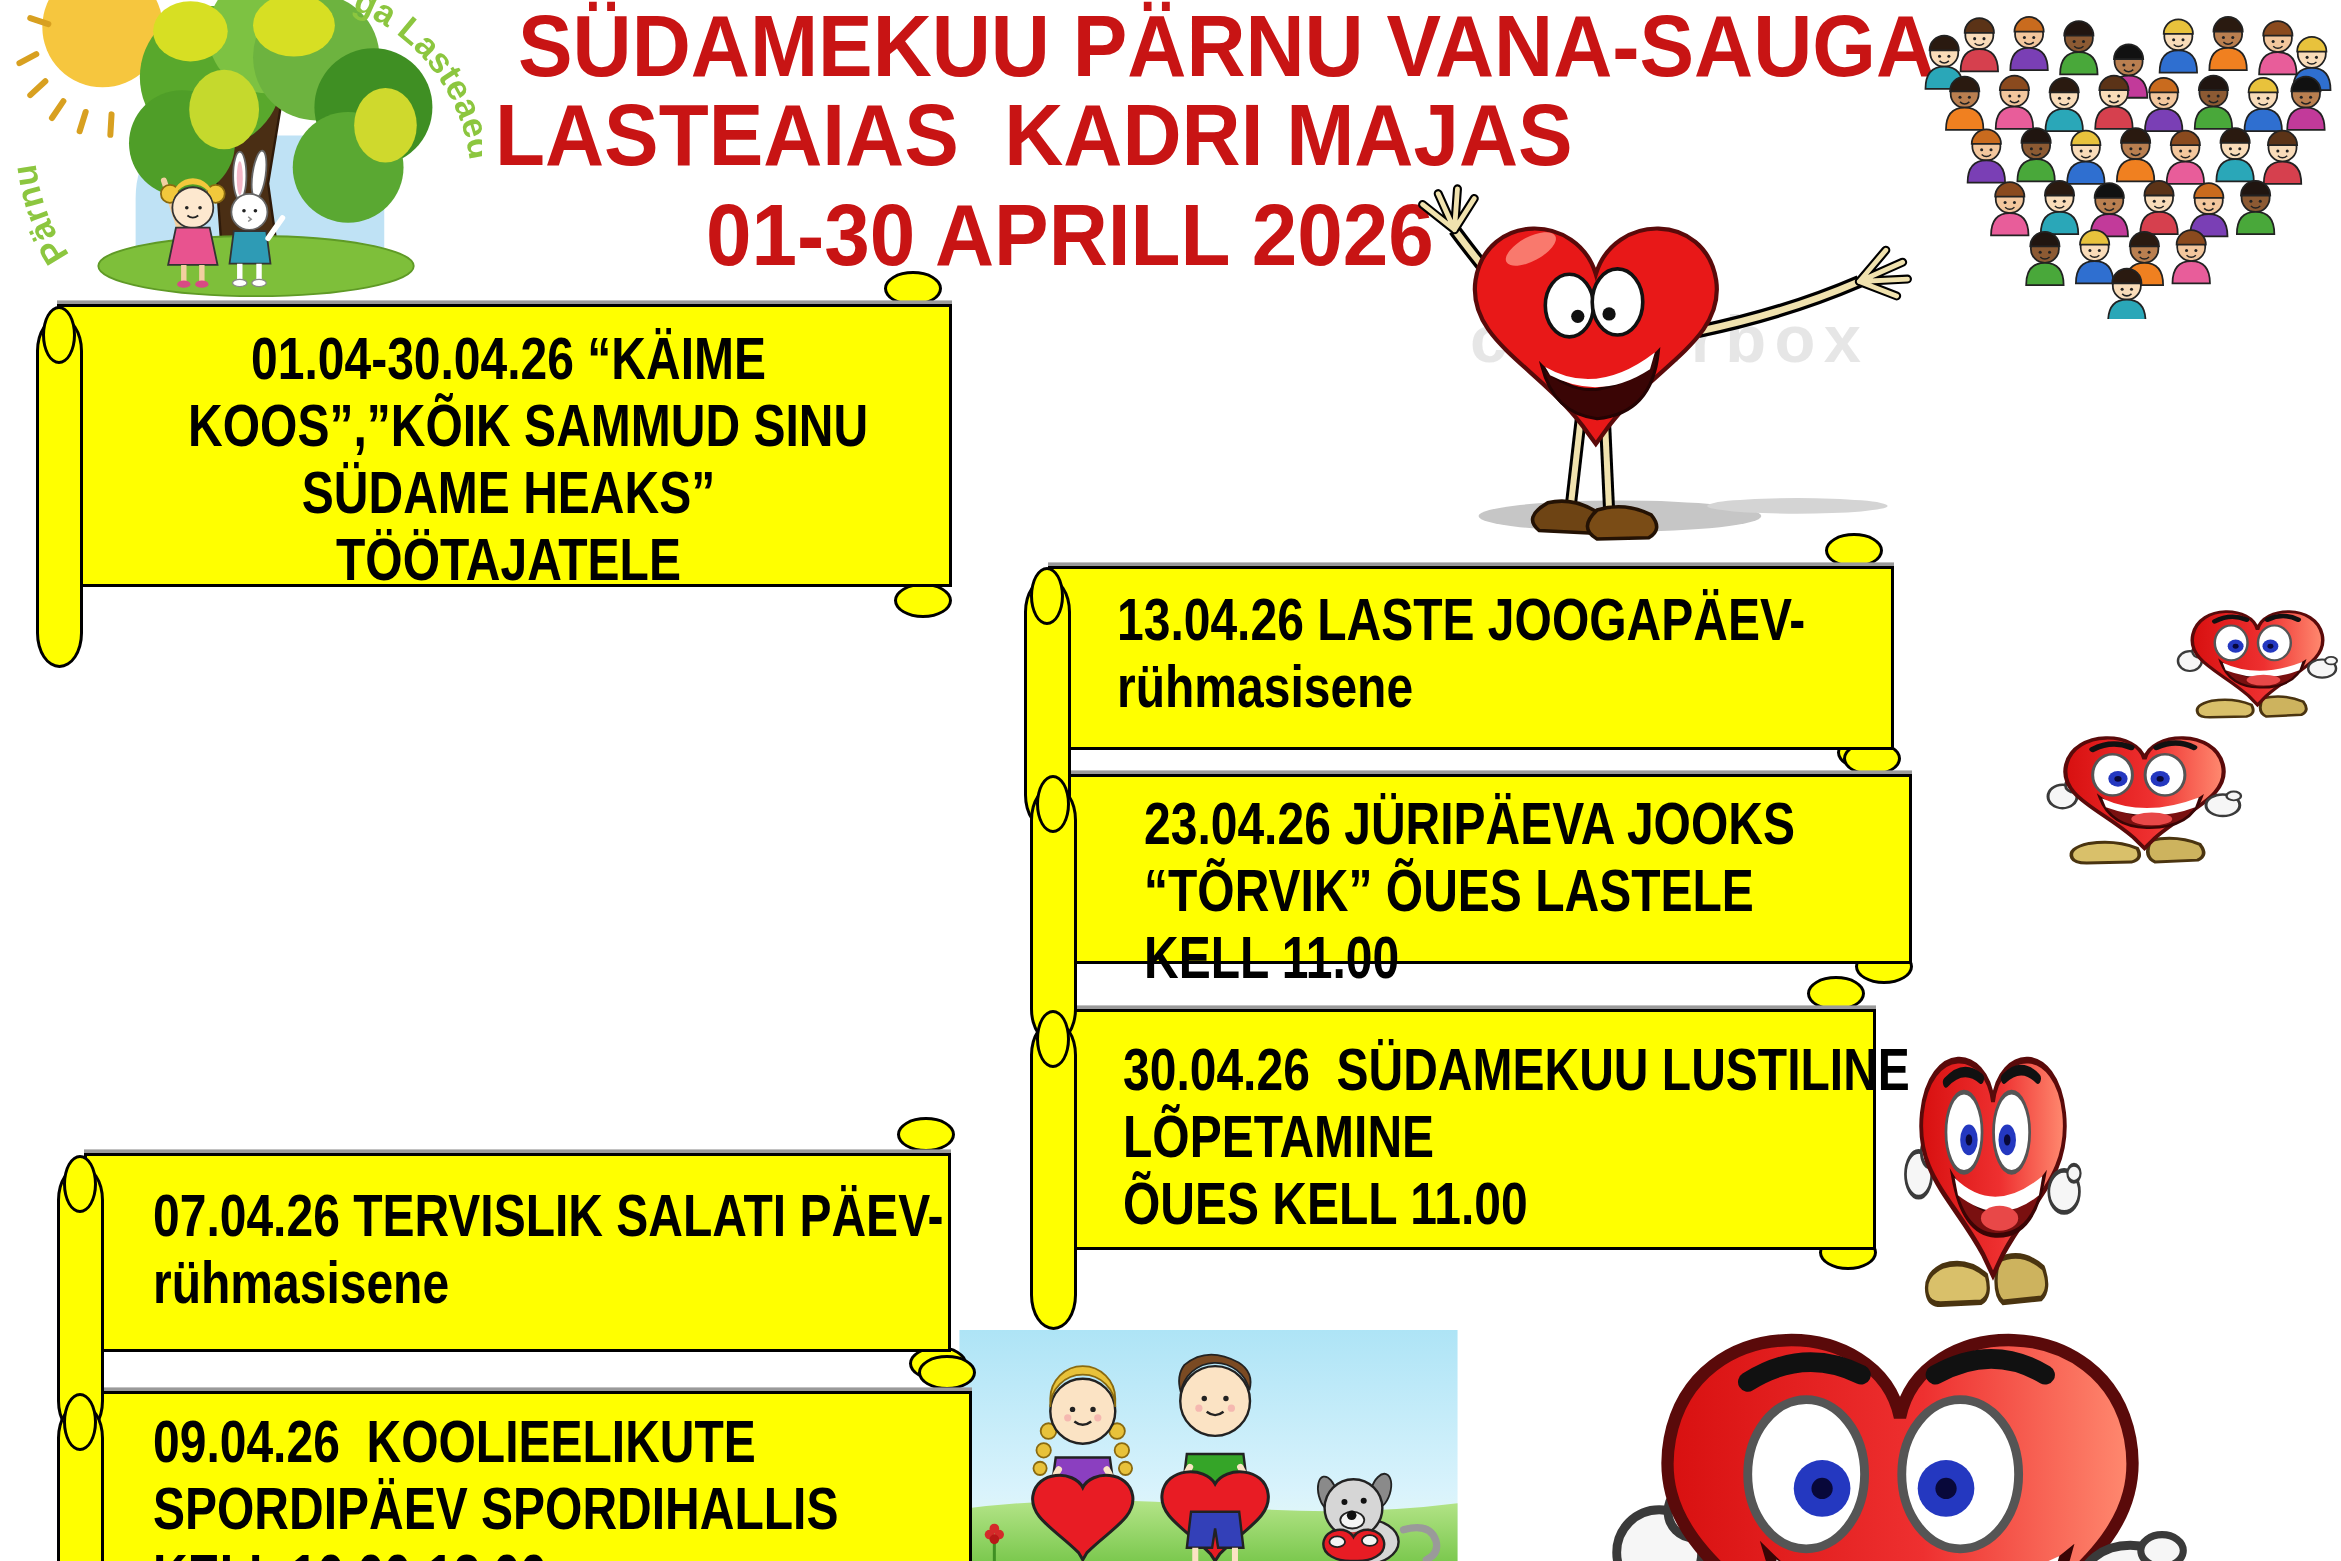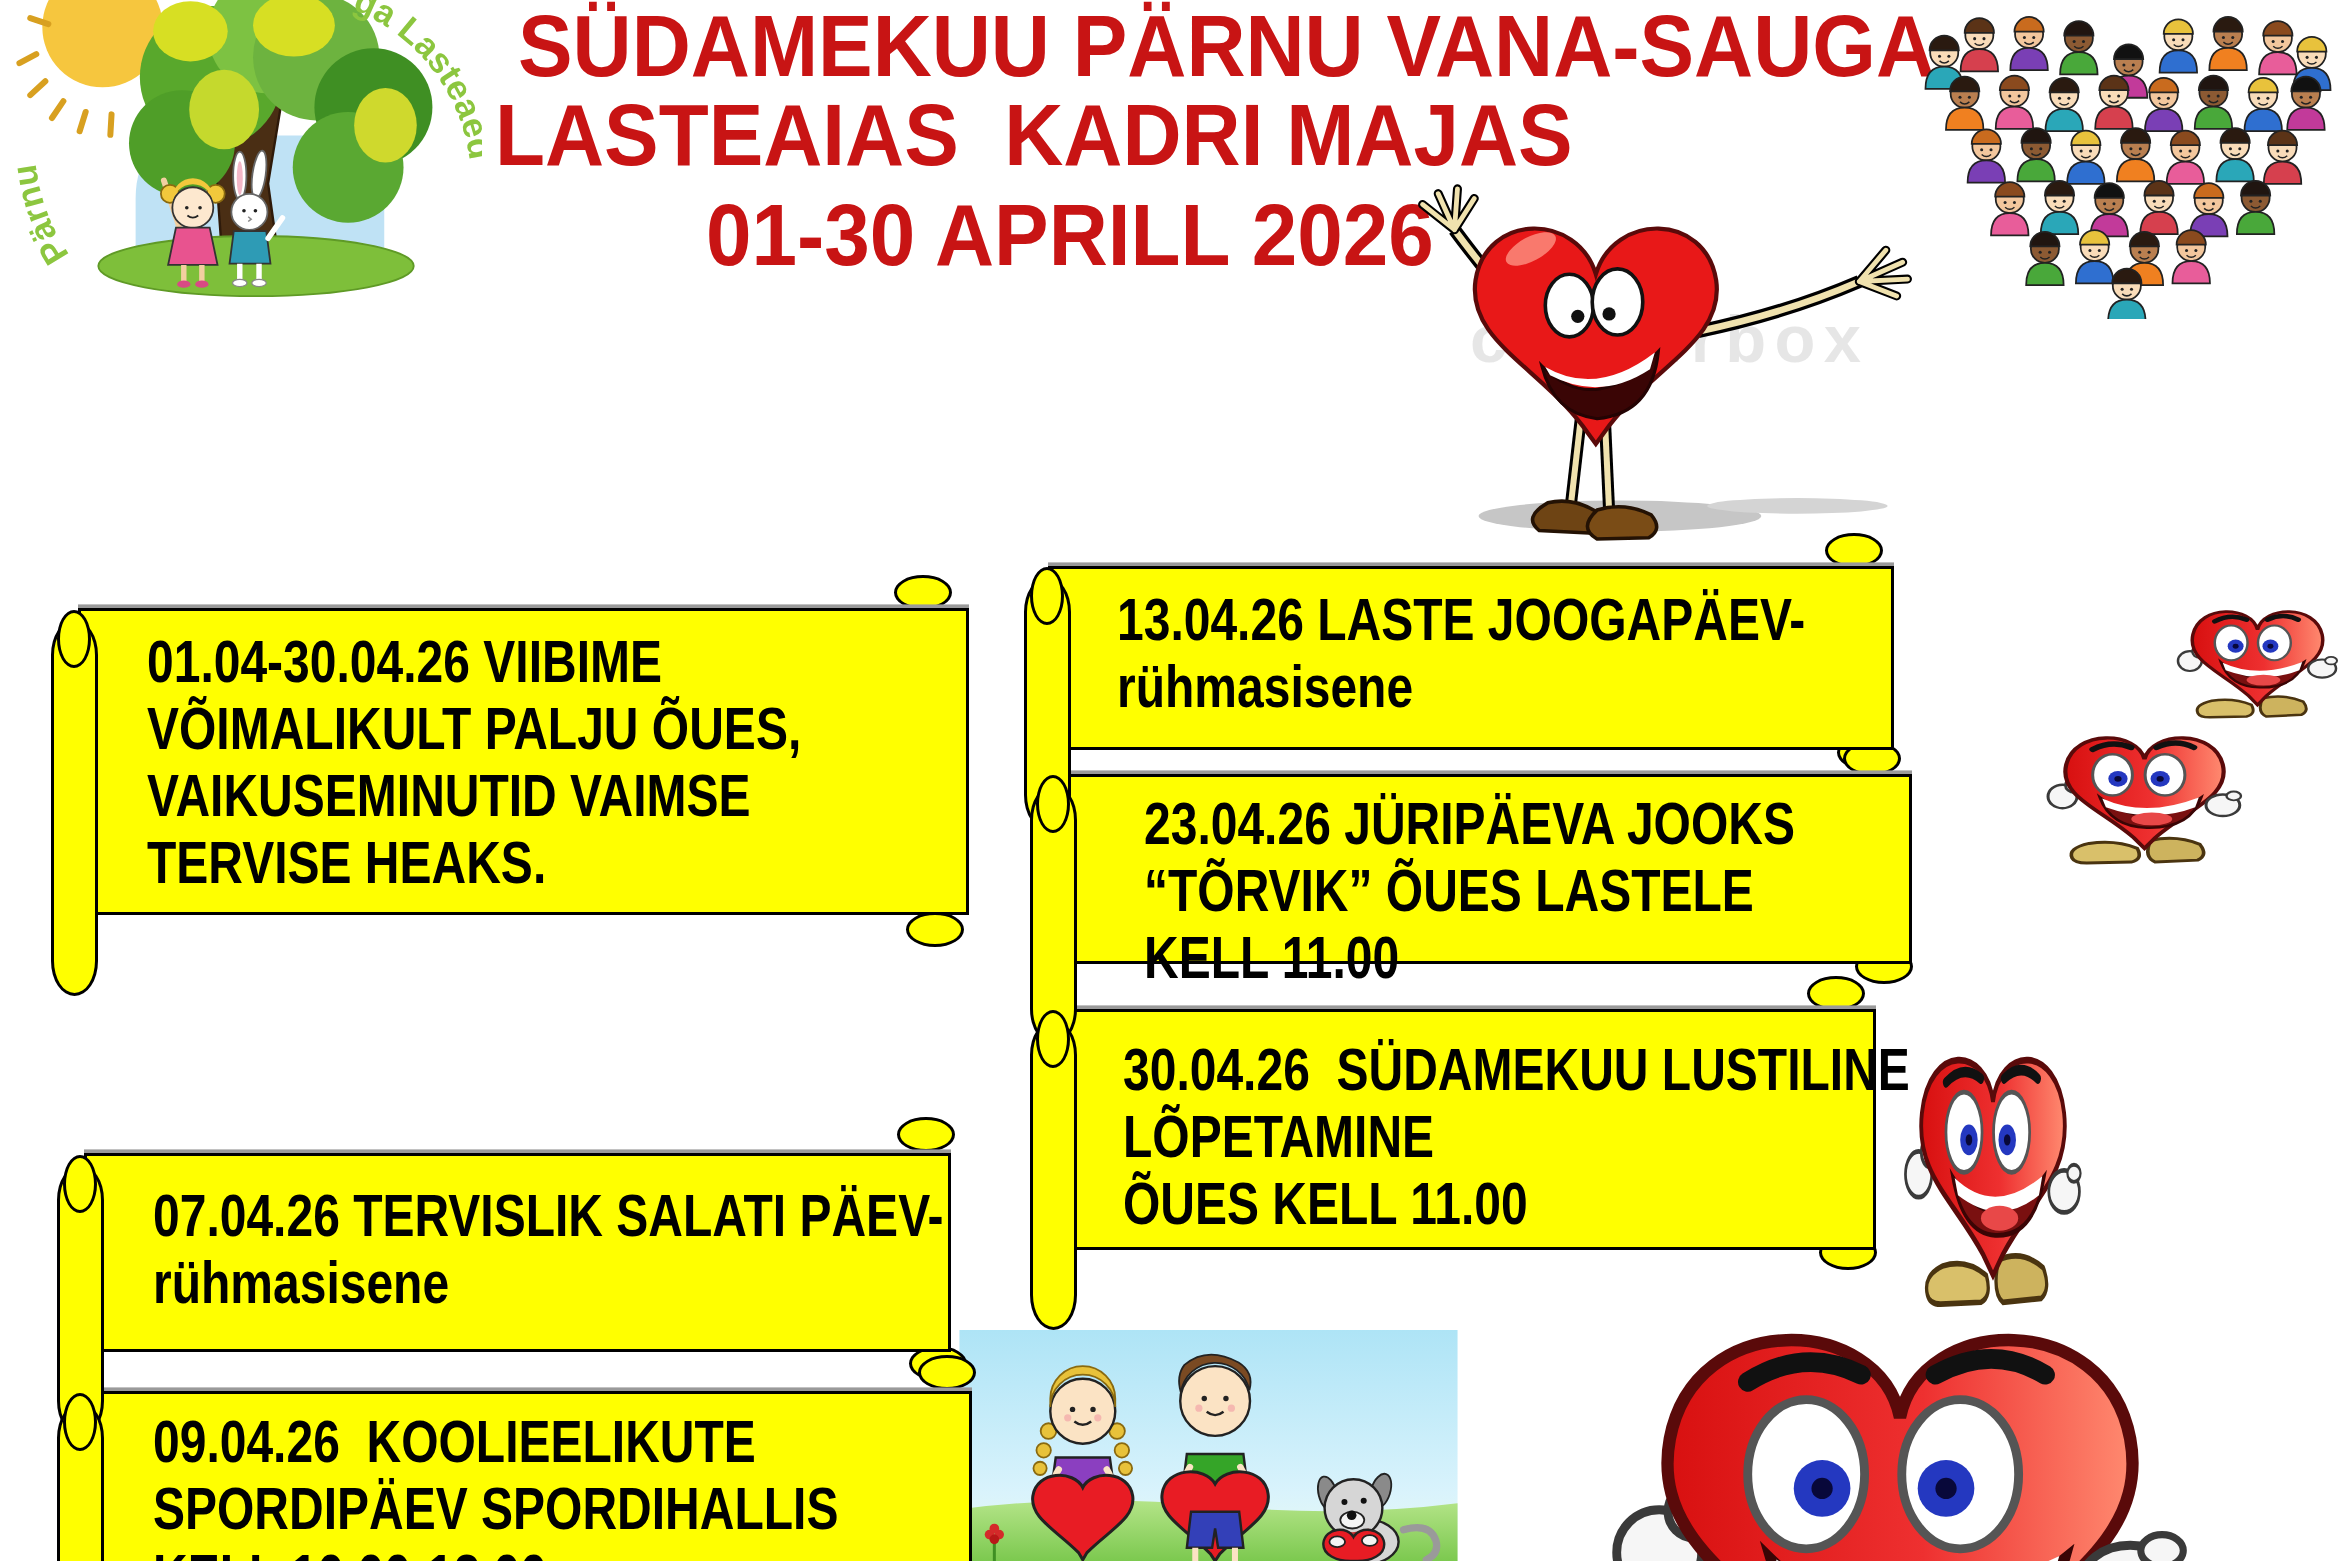--- a/index.html
+++ b/index.html
@@ -234,34 +234,34 @@
       <use href="#kid" class="p1" transform="translate(492,332)"></use>
         <use href="#kid" class="p2" transform="translate(572,328)"></use>
       <use href="#kid" class="p2" transform="translate(212,415)"></use>
         <use href="#kid" class="p3" transform="translate(297,412)"></use>
       <use href="#kid" class="p4" transform="translate(382,415)"></use>
         <use href="#kid" class="p5" transform="translate(462,412)"></use>
       <use href="#kid" class="p6" transform="translate(352,478)"></use>
     </g>
   </svg>
 
-
-  <div class="scroll" style="left:51px;top:575px;width:976px;height:446px;">
-    <div class="curl" style="left:843px;top:0;"></div>
-    <div class="curl" style="left:855px;top:337px;"></div>
-    <div class="rect" style="left:27px;top:33px;width:891px;height:307px;"></div>
-    <div class="roll" style="left:0;top:45px;height:376px;"></div>
+  <div class="scroll" style="left:36px;top:271px;width:976px;height:434px;">
+    <div class="curl" style="left:848px;top:0;"></div>
+    <div class="curl" style="left:858px;top:312px;"></div>
+    <div class="rect" style="left:21px;top:33px;width:895px;height:283px;"></div>
+    <div class="roll" style="left:0;top:45px;height:352px;"></div>
     <div class="rolltop" style="left:6px;top:35px;"></div>
-    <div class="lines" style="left:96px;top:53px;">
-      <div class="ln">01.04-30.04.26 VIIBIME</div>
-      <div class="ln">VÕIMALIKULT PALJU ÕUES,</div>
-      <div class="ln">VAIKUSEMINUTID VAIMSE</div>
-      <div class="ln">TERVISE HEAKS.</div>
-    </div>
-  </div>
+    <div class="lines center" style="left:72px;top:54px;width:801px;">
+      <div class="ln">01.04-30.04.26 “KÄIME</div>
+      <div class="ln">KOOS”,”KÕIK SAMMUD SINU</div>
+      <div class="ln">SÜDAME HEAKS”</div>
+      <div class="ln">TÖÖTAJATELE</div>
+    </div>
+  </div>
+
 
 
   <div class="scroll" style="left:57px;top:1117px;width:976px;height:337px;">
     <div class="curl" style="left:840px;top:0;"></div>
     <div class="curl" style="left:852px;top:229px;"></div>
     <div class="rect" style="left:27px;top:36px;width:867px;height:199px;"></div>
     <div class="roll" style="left:0;top:48px;height:271px;"></div>
     <div class="rolltop" style="left:6px;top:38px;"></div>
     <div class="lines" style="left:96px;top:65px;">
       <div class="ln">07.04.26 TERVISLIK SALATI PÄEV-</div>

